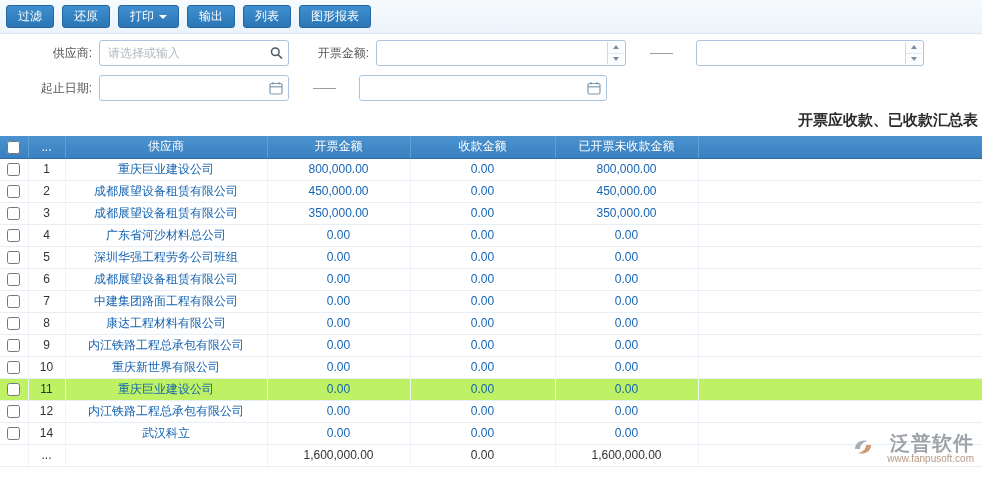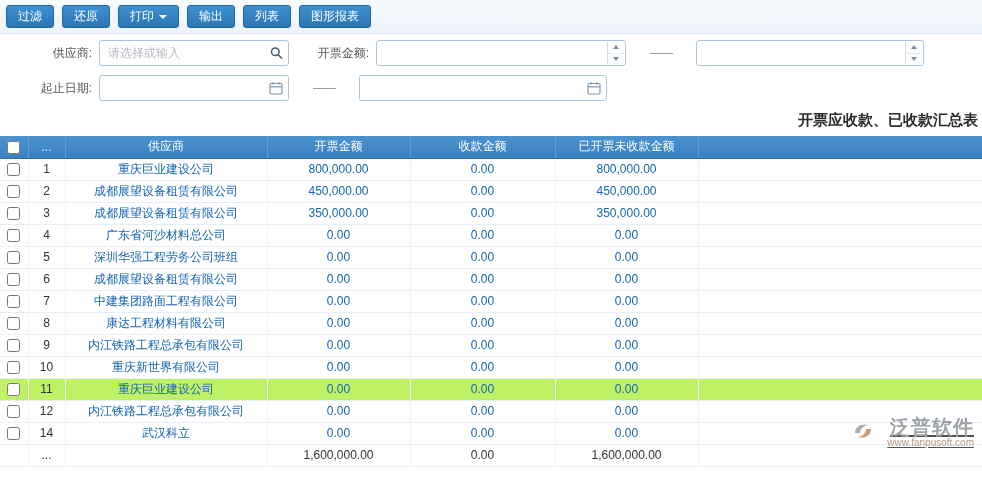--- a/index.html
+++ b/index.html
@@ -50,22 +50,22 @@
   thead th:last-child { border-right:none; }
   tbody td, tfoot td { height:22px; text-align:center; font-size:12px;
     border-right:1px solid #eef3f8; border-bottom:1px solid #e7eef5; background:#fff; }
   tbody td:last-child, tfoot td:last-child { border-right:none; }
   tbody tr.selected td { background:#bef264; }
   td.link { color:#1464b4; }
   tfoot td { border-top:1px solid #cdd9e5; color:#333; }
   input[type="checkbox"] { width:13px; height:13px; vertical-align:middle; accent-color:#2f7cbd; }
 
   
-  .watermark { position:absolute; right:8px; bottom:18px; display:flex; align-items:center; gap:12px;
-    opacity:.85; pointer-events:none;text-decoration:underline; }
+  .watermark { position:absolute; right:8px; bottom:2px; display:flex; align-items:center; gap:12px;
+    opacity:.85; pointer-events:none; }
   .wm-text { display:flex; flex-direction:column; align-items:flex-end; }
   .wm-title { font-size:20px; font-weight:bold; color:#8d949b; letter-spacing:1px; line-height:20px; }
   .wm-url { font-size:10px; color:#a9876f; line-height:12px; }
 </style>
 </head>
 <body>
 
 <div class="toolbar">
   <button class="tb-btn">
       <span>过滤</span>

